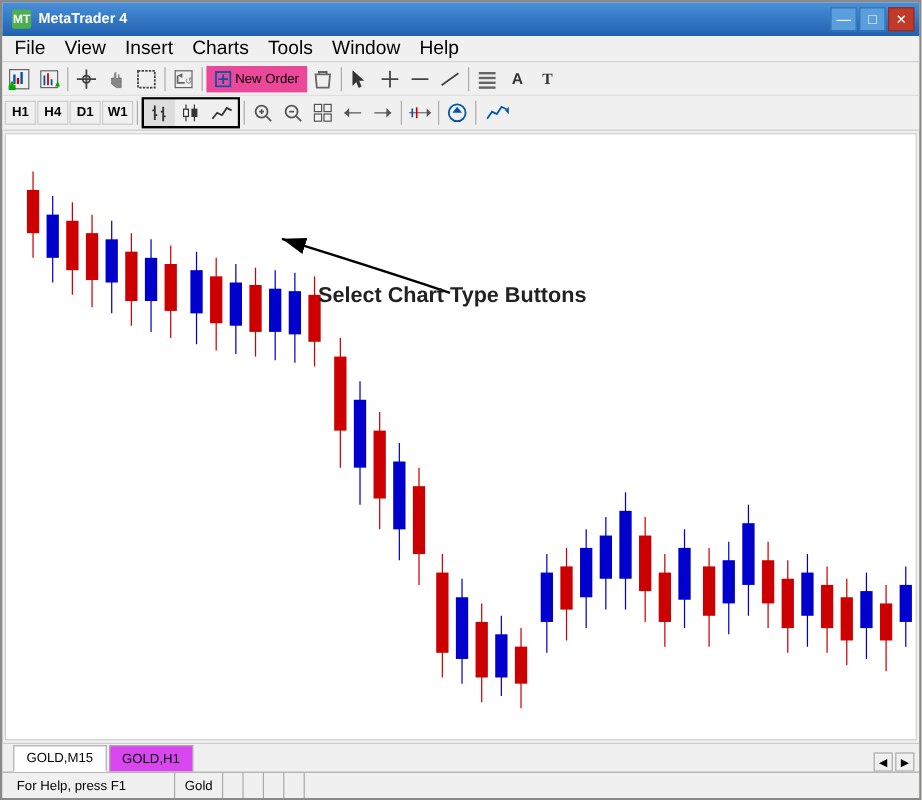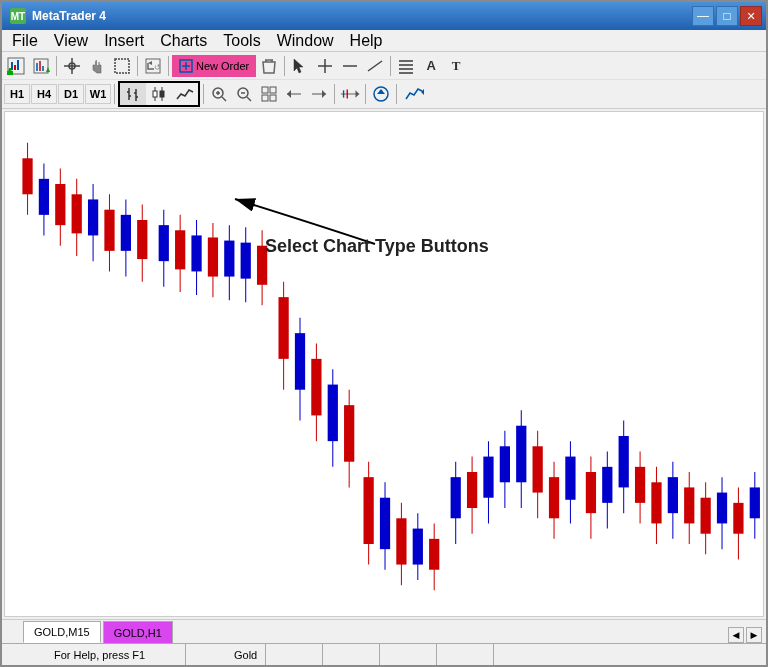--- a/index.html
+++ b/index.html
@@ -26,21 +26,20 @@
       background: linear-gradient(to bottom, #4a90d9, #2060b0);
       height: 28px;
       display: flex;
       align-items: center;
       justify-content: space-between;
       padding: 0 4px 0 8px;
       flex-shrink: 0;
     }
     .title-bar-left {
       display: flex;
-      align-items: center;
       gap: 6px;
     }
     .title-icon {
       width: 16px;
       height: 16px;
       background: #4CAF50;
       border-radius: 2px;
       display: flex;
       align-items: center;
       justify-content: center;
@@ -210,21 +209,21 @@
       left: 210px;
     }
 
     
     .tabs-bar {
       height: 24px;
       background: #f0f0f0;
       border-top: 1px solid #ccc;
       display: flex;
       align-items: flex-end;
-      padding-left: 21px;
+      padding-left: 9px;
       flex-shrink: 0;
     }
     .tab {
       height: 22px;
       padding: 0 10px;
       border: 1px solid #aaa;
       border-bottom: none;
       cursor: pointer;
       font-size: 11px;
       display: flex;
@@ -270,21 +269,20 @@
       gap: 0;
     }
     .status-section {
       padding: 5px 8px;
       font-size: 11px;
       color: #000;
       border-right: 1px solid #aaa;
       height: 100%;
       display: flex;
       align-items: center;
-      margin-left: 40px;
     }
     .status-section:first-child { min-width: 140px; }
     
     svg text { font-family: 'Segoe UI', sans-serif; }
   </style>
 </head>
 <body>
 
 <div class="window">
 

